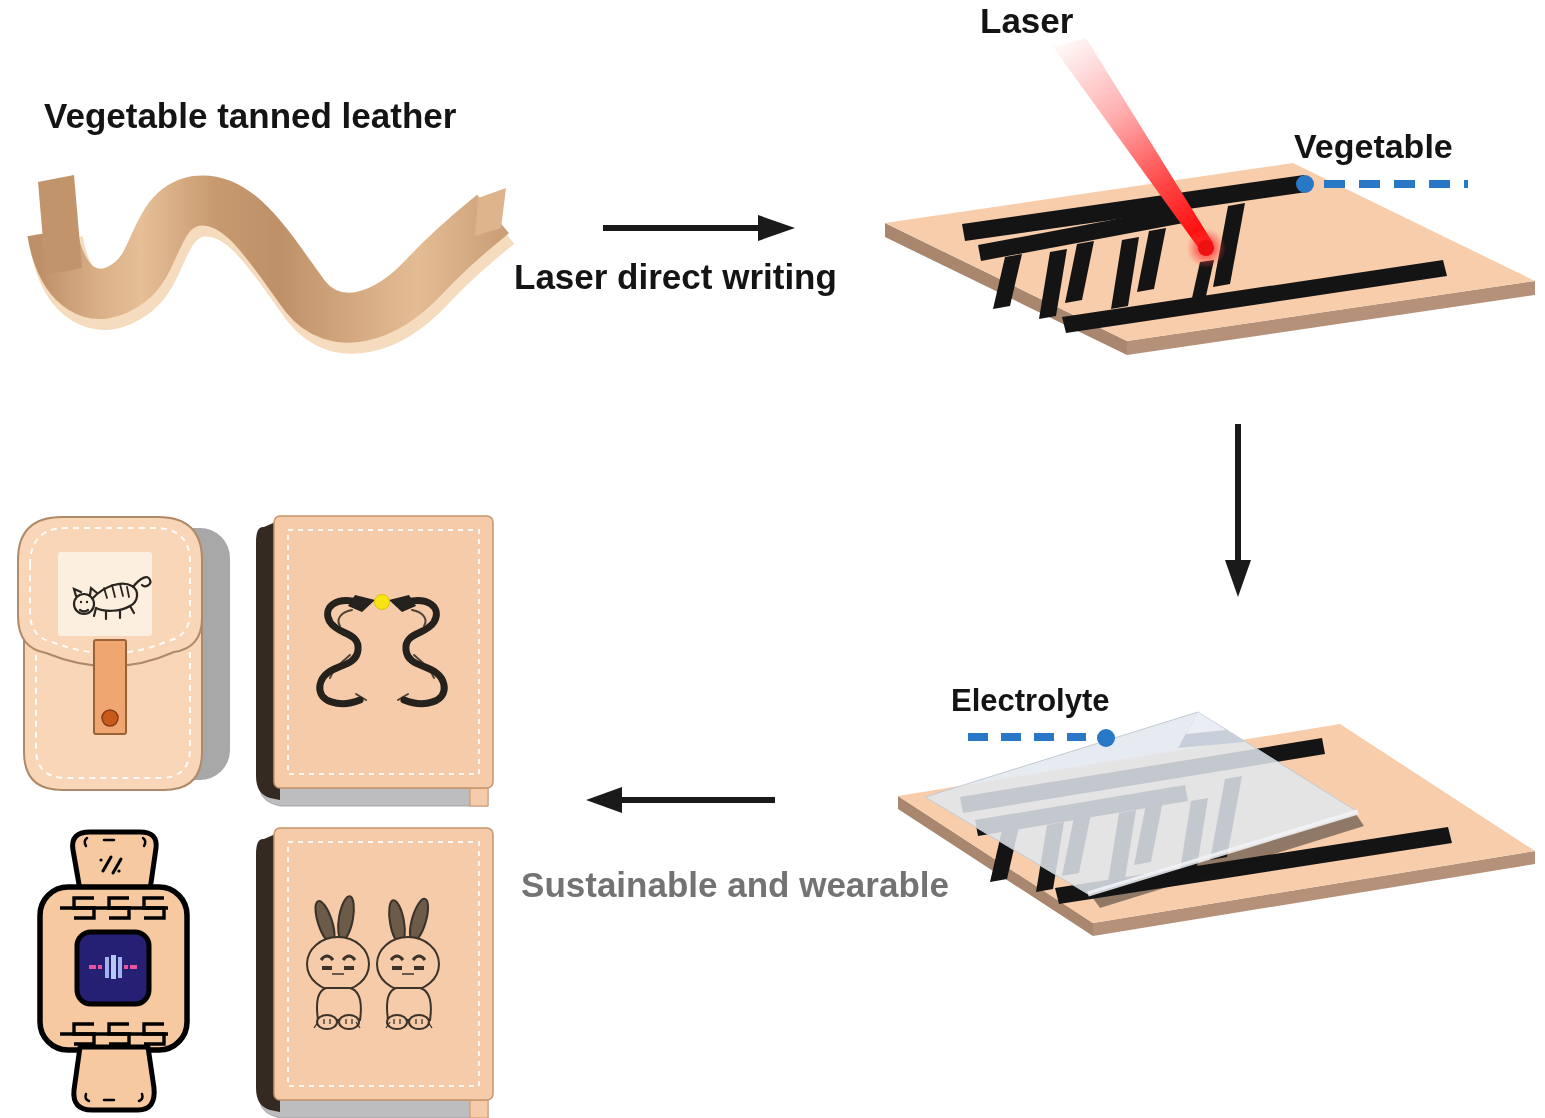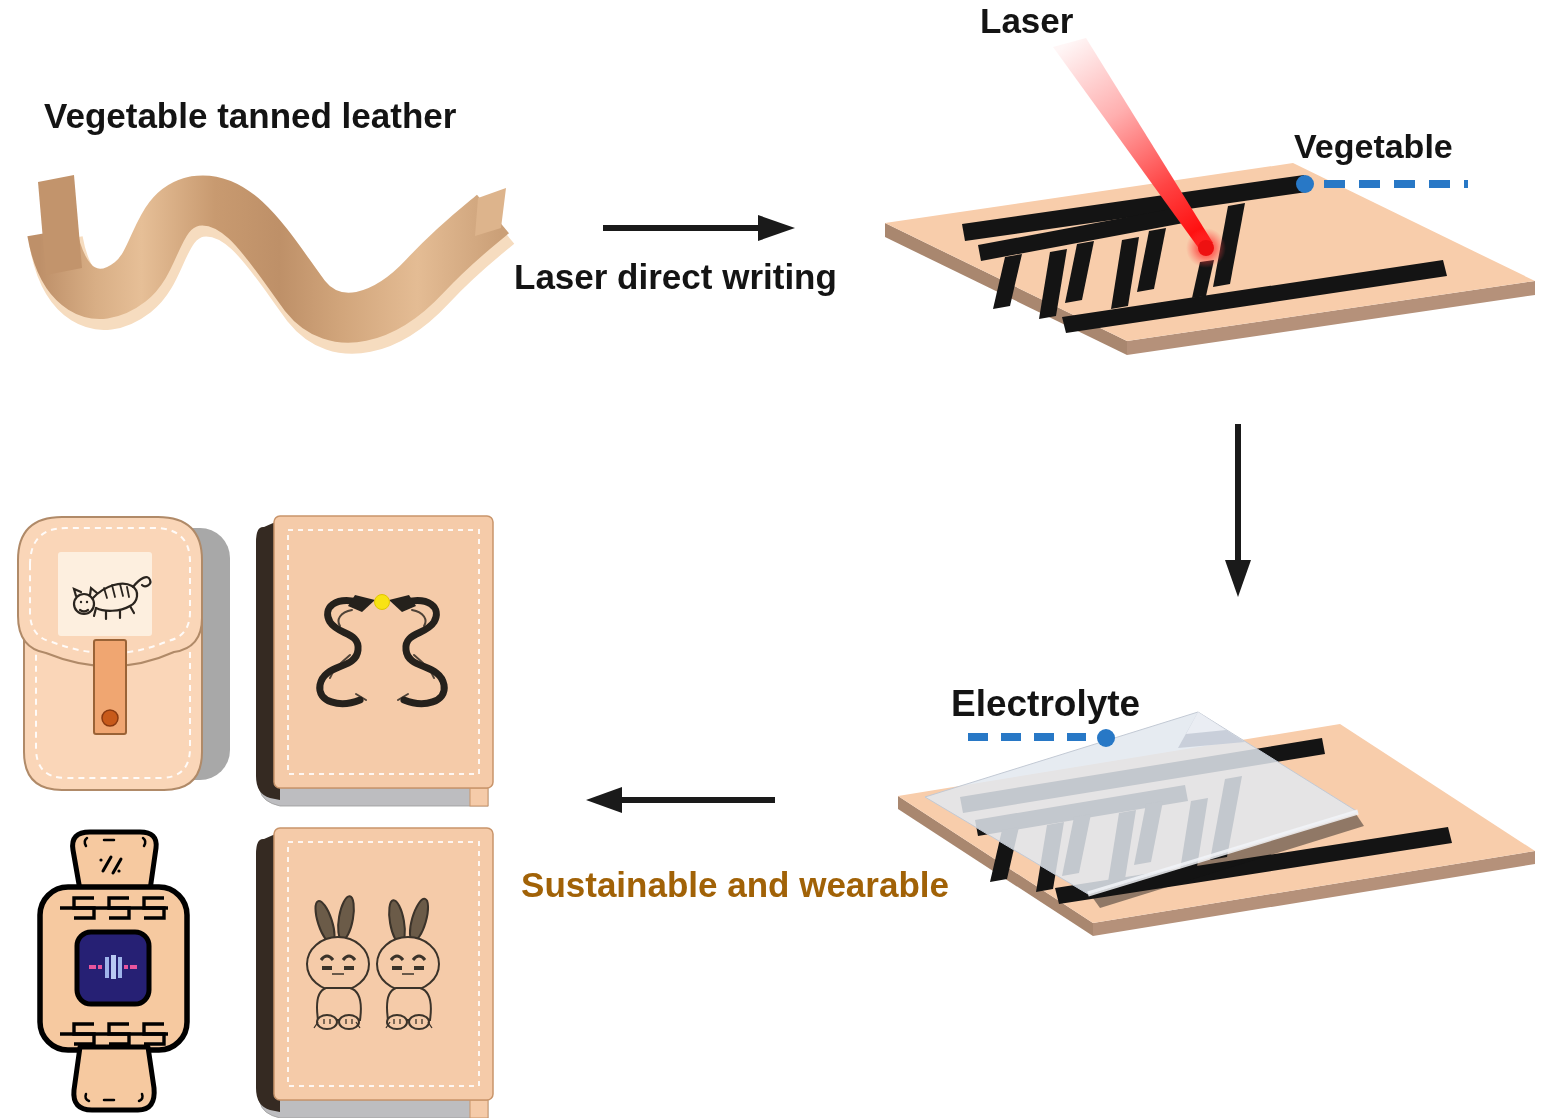--- a/index.html
+++ b/index.html
@@ -2,21 +2,21 @@
 <html><head>
 <meta charset="utf-8">
 <style>
   html,body{margin:0;padding:0;background:#fff;}
   #canvas{
     position:relative;width:1545px;height:1118px;background:#FFFFFF;overflow:hidden;
     font-family:"Liberation Sans",sans-serif;color:#111;
   }
   .lbl{position:absolute;font-weight:bold;color:#141414;white-space:nowrap;}
   #svgLayer{position:absolute;left:0;top:0;}
-  .center2{position:absolute;text-align:center;font-weight:bold;color:#a16207;}
+  .center2{position:absolute;text-align:center;font-weight:bold;color:#737373;}
 </style>
 </head>
 <body>
 
 <div id="canvas">
 
 <svg id="svgLayer" width="1545" height="1118" viewBox="0 0 1545 1118">
   <defs>
     <linearGradient id="leatherGrad" gradientUnits="userSpaceOnUse" x1="40" y1="0" x2="500" y2="0">
       <stop offset="0" stop-color="#BE9069"></stop>
@@ -236,18 +236,18 @@
       <path d="M 394,1019 v 5 M 400,1019 v 5 M 416,1019 v 5 M 422,1019 v 5" stroke-width="1.3"></path>
       <path d="M 314,1028 l 4,-6 M 360,1028 l -4,-6 M 386,1028 l 4,-6 M 432,1028 l -4,-6" stroke-width="1.3"></path>
     </g>
   </g>
 </svg>
 
 <div class="lbl" style="left:28px;top:96px;font-size:35px;margin-left:16px;">Vegetable tanned leather</div>
 <div class="lbl" style="left:980px;top:1px;font-size:35px;">Laser</div>
 <div class="lbl" style="left:514px;top:257px;font-size:35px;">Laser direct writing</div>
 <div class="lbl" style="left:1294px;top:127px;font-size:34px;">Vegetable</div>
-<div class="lbl" style="left:951px;top:683px;font-size:37px;">Electrolyte</div>
+<div class="lbl" style="left:951px;top:683px;font-size:31px;">Electrolyte</div>
 <div class="center2" style="left:455px;top:860px;width:560px;font-size:35px;line-height:50px;">
   <div>Sustainable and wearable</div>
 </div>
 
 </div>
 
 </body></html>

